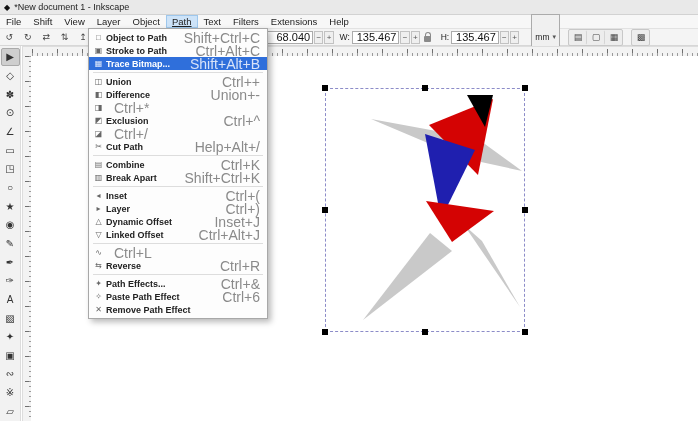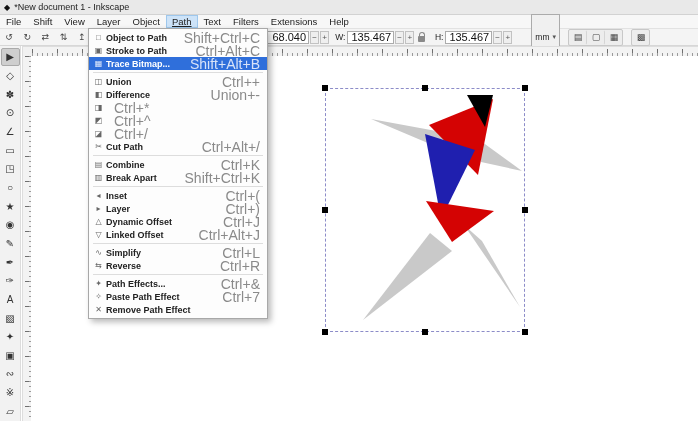--- a/index.html
+++ b/index.html
@@ -28,21 +28,21 @@
   .fld{width:46px;height:11px;background:#fff;border:1px solid #ababab;font-size:11px;
        text-align:right;padding:0 2px;line-height:11px;color:#111;}
   .spin{width:8px;height:11px;display:flex;align-items:center;justify-content:center;
         font-size:8px;color:#555;border:1px solid #c2c2c2;background:#efefef;margin-left:1px;}
   .lockwrap{width:12px;height:12px;display:flex;align-items:center;justify-content:center;margin:0 2px;}
   .lock{width:9px;height:10px;position:relative;display:inline-block;}
   .lock::after{content:"";position:absolute;left:1px;right:1px;top:4px;bottom:0;background:#8a8a8a;border-radius:1px;}
   .lock::before{content:"";position:absolute;left:2px;top:0;width:4px;height:5px;border:1px solid #8a8a8a;
                 border-bottom:none;border-radius:3px 3px 0 0;}
   .unitbox{height:12px;border:1px solid #ababab;background:#f0f0f0;display:flex;align-items:center;
-           padding:16px 3px;margin-left:19px;font-size:8.5px;color:#222;}
+           padding:16px 3px;margin-left:12px;font-size:8.5px;color:#222;}
   .unitbox .arrow{margin-left:3px;font-size:7px;color:#555;}
   .toggles{margin-left:auto;margin-right:48px;display:flex;align-items:center;}
   .toggles .grp{display:flex;border:1px solid #c8c8c8;border-radius:2px;background:#ededed;margin-left:8px;}
   .toggles .tbtn{border-right:1px solid #d5d5d5;margin:0;}
   .toggles .tbtn:last-child{border-right:none;}
 
   
   .ruler-corner{position:absolute;left:22px;top:46px;width:9px;height:9px;background:#f1f1f1;border:1px solid #dcdcdc;}
   .hruler{position:absolute;left:32px;top:46px;width:666px;height:9px;background-color:#f3f3f3;
           border-top:1px solid #ddd;border-bottom:1px solid #cfcfcf;
@@ -235,30 +235,31 @@
       <span class="mi">◧</span>
       <span class="ml">Difference</span>
       <span class="ms">Union+-</span>
     </div>
     <div class="mrow">
       <span class="mi">◨</span>
       <span class="ms">Ctrl+*</span>
     </div>
     <div class="mrow">
       <span class="mi">◩</span>
+      <span class="ml">Exclusion</span>
       <span class="ms">Ctrl+^</span>
     </div>
     <div class="mrow">
       <span class="mi">◪</span>
       <span class="ms">Ctrl+/</span>
     </div>
     <div class="mrow">
       <span class="mi">✂</span>
       <span class="ml">Cut Path</span>
-      <span class="ms">Ctrl+Alt+/</span>
+      <span class="ms">Help+Alt+/</span>
     </div>
     <div class="msep"></div>
     <div class="mrow">
       <span class="mi">▤</span>
       <span class="ml">Combine</span>
       <span class="ms">Ctrl+K</span>
     </div>
     <div class="mrow">
       <span class="mi">▥</span>
       <span class="ml">Break Apart</span>
@@ -271,48 +272,47 @@
       <span class="ms">Ctrl+(</span>
     </div>
     <div class="mrow">
       <span class="mi">▸</span>
       <span class="ml">Layer</span>
       <span class="ms">Ctrl+)</span>
     </div>
     <div class="mrow">
       <span class="mi">△</span>
       <span class="ml">Dynamic Offset</span>
-      <span class="ms">Ctrl+J</span>
+      <span class="ms">Inset+J</span>
     </div>
     <div class="mrow">
       <span class="mi">▽</span>
       <span class="ml">Linked Offset</span>
       <span class="ms">Ctrl+Alt+J</span>
     </div>
     <div class="msep"></div>
     <div class="mrow">
       <span class="mi">∿</span>
-      <span class="ml">Simplify</span>
       <span class="ms">Ctrl+L</span>
     </div>
     <div class="mrow">
       <span class="mi">⇆</span>
       <span class="ml">Reverse</span>
       <span class="ms">Ctrl+R</span>
     </div>
     <div class="msep"></div>
     <div class="mrow">
       <span class="mi">✦</span>
       <span class="ml">Path Effects...</span>
       <span class="ms">Ctrl+&amp;</span>
     </div>
     <div class="mrow">
       <span class="mi">✧</span>
       <span class="ml">Paste Path Effect</span>
-      <span class="ms">Ctrl+7</span>
+      <span class="ms">Ctrl+6</span>
     </div>
     <div class="mrow">
       <span class="mi">✕</span>
       <span class="ml">Remove Path Effect</span>
       <span class="ms"></span>
     </div>
   </div>
 
 </div>
 

